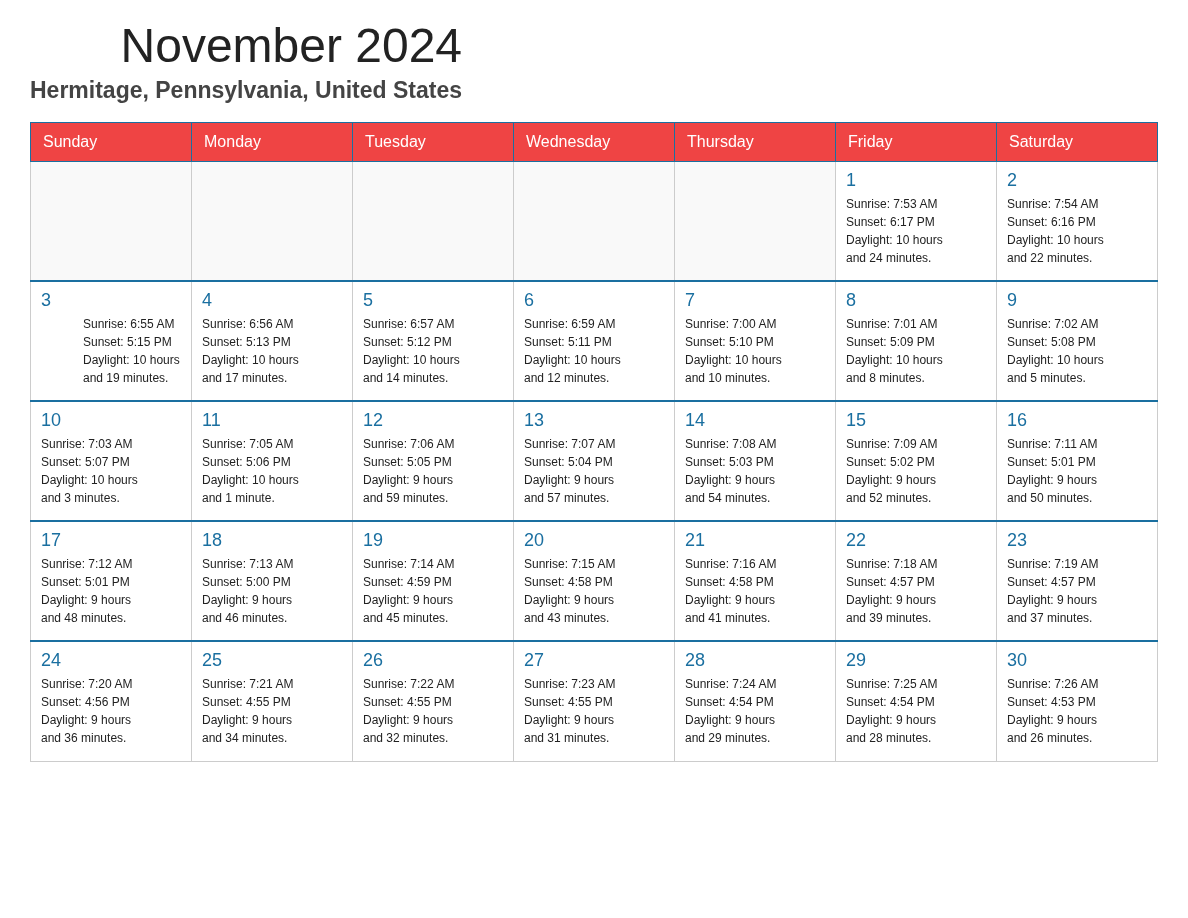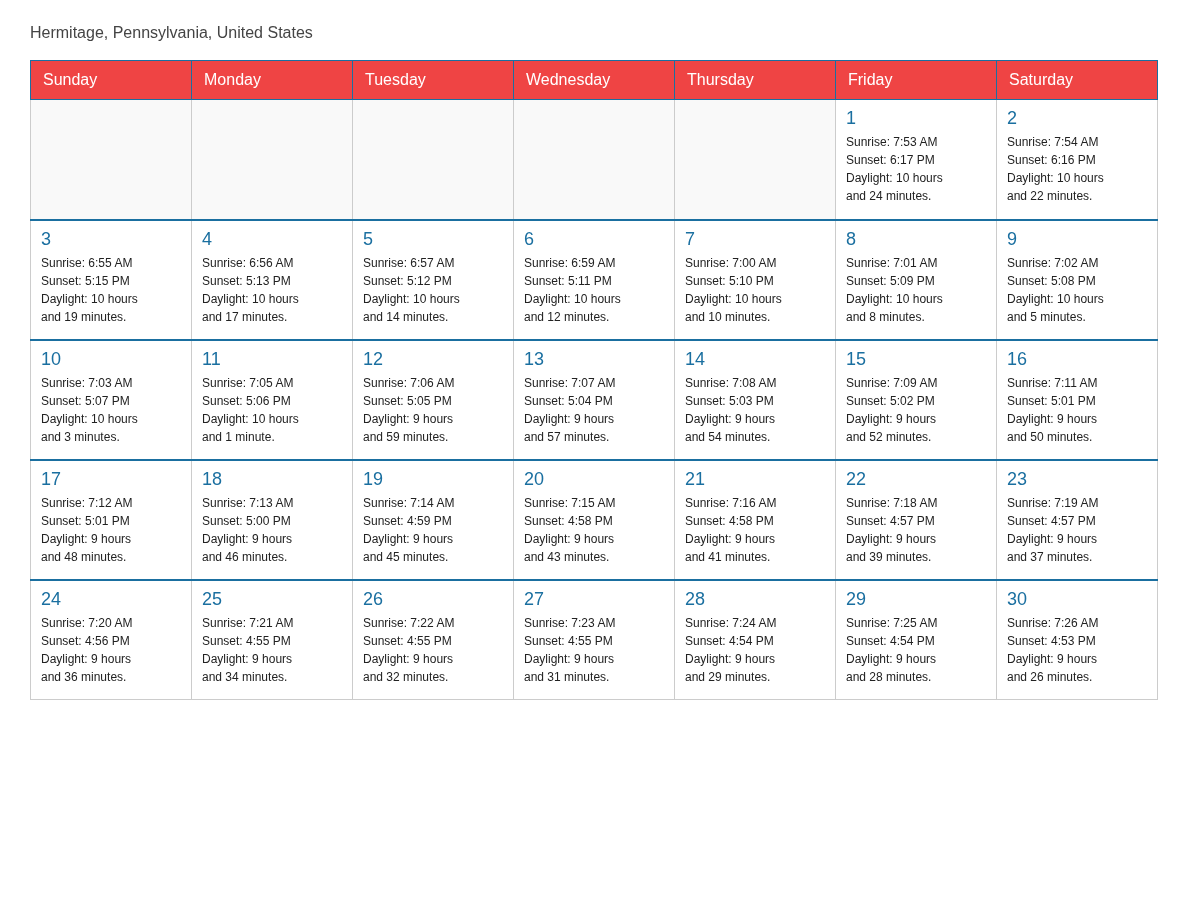--- a/index.html
+++ b/index.html
@@ -48,22 +48,22 @@
     .title-block {
       text-align: right;
     }
     .title-block h1 {
       font-size: 48px;
       font-weight: normal;
       color: #222;
       line-height: 1.1;
     }
     .title-block h2 {
-      font-size: 16px;
-      font-weight: normal;
+      font-size: 23px;
+      font-weight: bold;
       color: #444;
       margin-top: 4px;
     }
     .calendar {
       width: 100%;
       border-collapse: collapse;
       border: 1px solid #ccc;
     }
     .calendar th {
       background-color: #ef4444;
@@ -100,20 +100,21 @@
     }
     .row-divider td {
       border-top: 2px solid #1a6fa0;
     }
   </style>
 </head>
 <body>
 
 <div class="header">
   <div class="title-block">
+    <h1>November 2024</h1>
     <h2>Hermitage, Pennsylvania, United States</h2>
   </div>
 </div>
 
 <table class="calendar">
   <thead>
     <tr>
       <th>Sunday</th>
       <th>Monday</th>
       <th>Tuesday</th>
@@ -141,21 +142,21 @@
           <span class="day-number">2</span>
           <div class="day-info" style="white-space: pre-line;">Sunrise: 7:54 AM
 Sunset: 6:16 PM
 Daylight: 10 hours
 and 22 minutes.</div>
         </td>
       </tr>
       <tr class="row-divider">
         <td>
           <span class="day-number">3</span>
-          <div class="day-info" style="white-space: pre-line;">Sunrise: 6:55 AM
+          <div class="day-info" style="white-space: pre-line; margin-left: 42px;">Sunrise: 6:55 AM
 Sunset: 5:15 PM
 Daylight: 10 hours
 and 19 minutes.</div>
         </td>
         <td>
           <span class="day-number">4</span>
           <div class="day-info" style="white-space: pre-line;">Sunrise: 6:56 AM
 Sunset: 5:13 PM
 Daylight: 10 hours
 and 17 minutes.</div>

